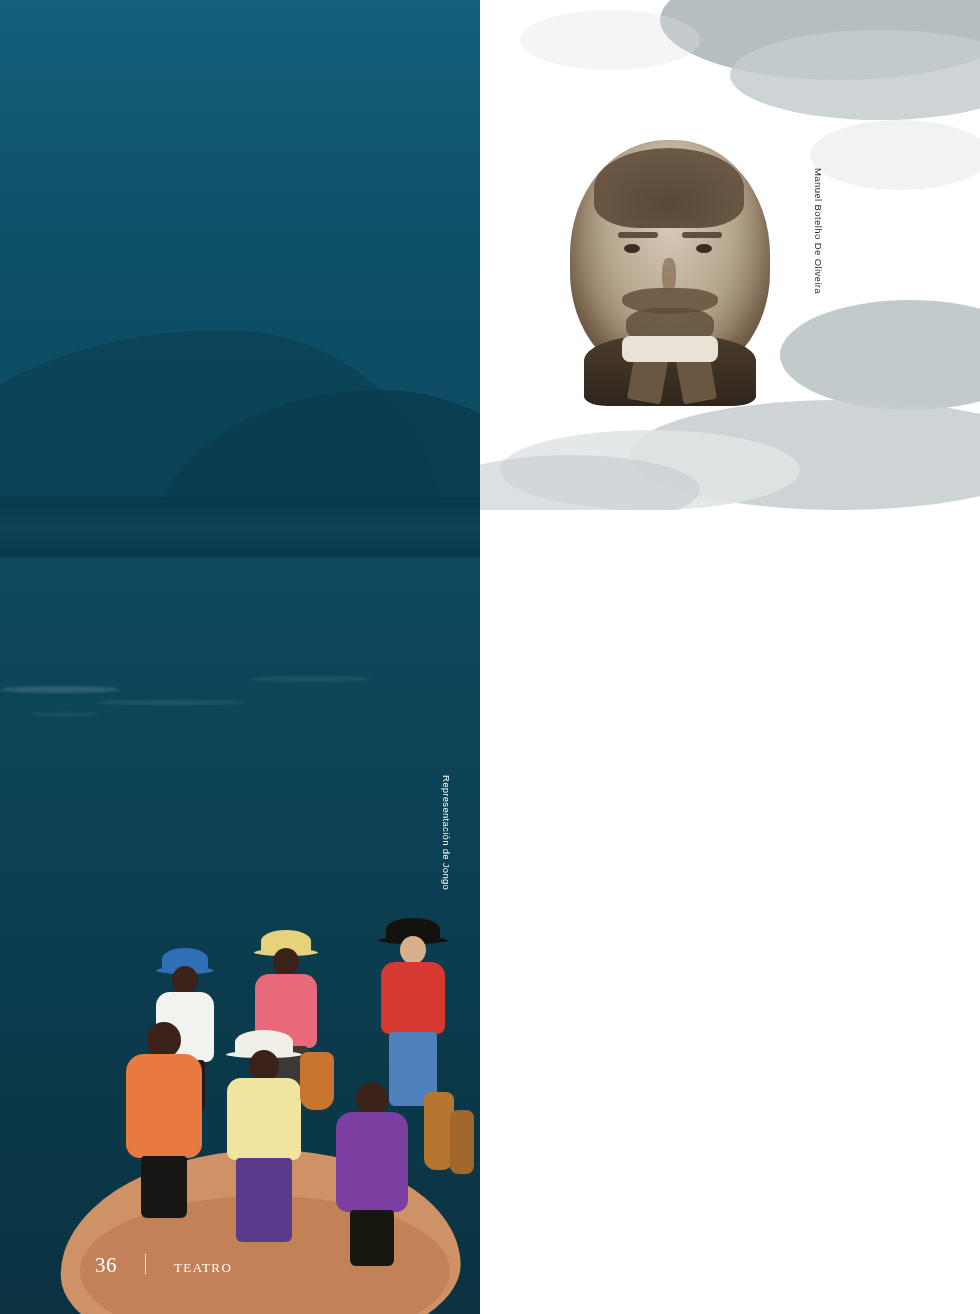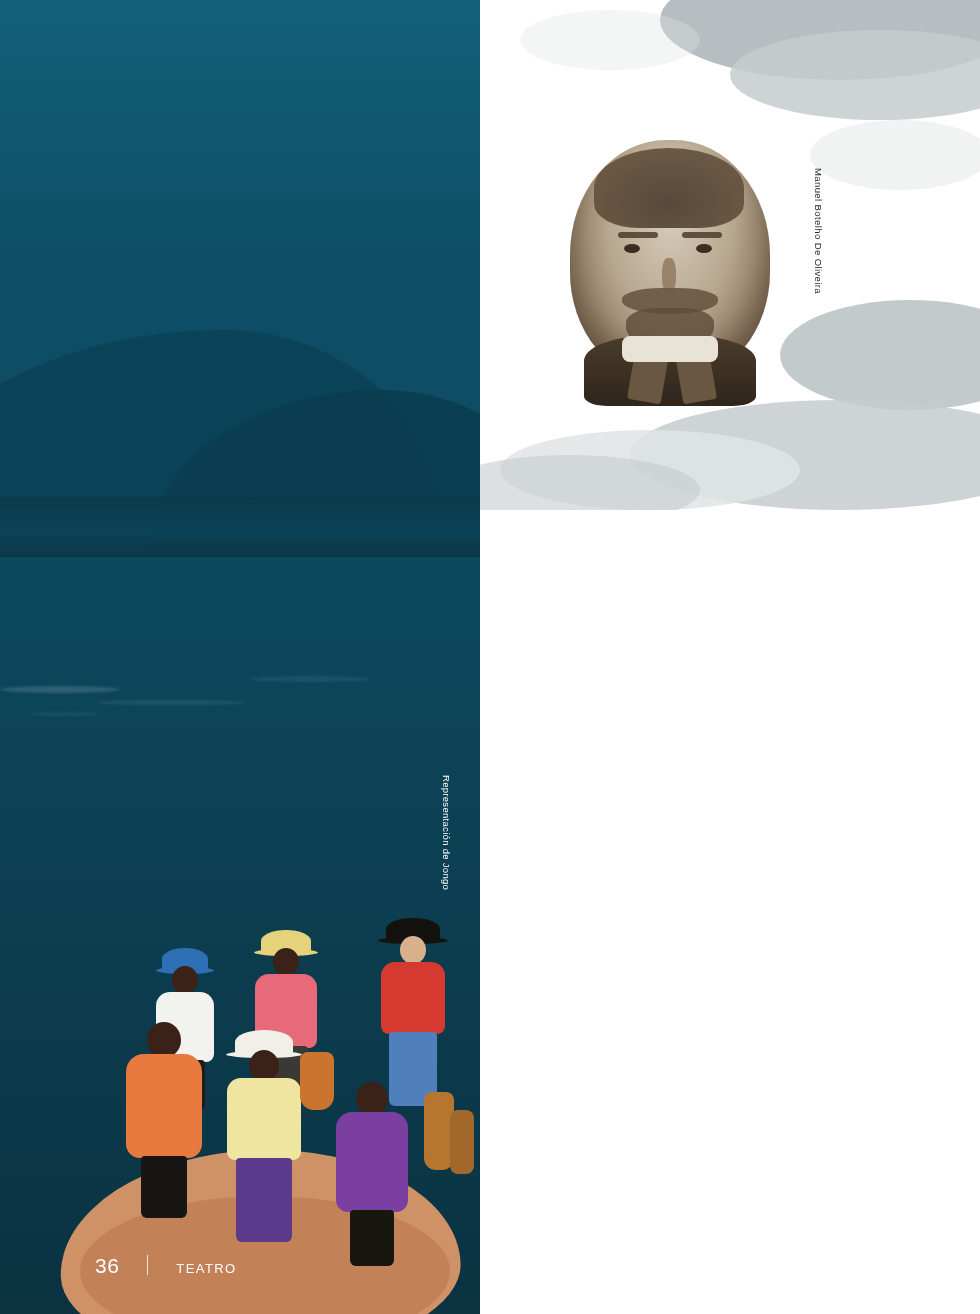--- a/index.html
+++ b/index.html
@@ -177,20 +177,21 @@
   }
 
   
   .footer {
     position: absolute;
     left: 95px; bottom: 36px;
     display: flex;
     align-items: baseline;
     gap: 28px;
     color: #ffffff;
+    font-family: Liberation Serif, serif;
   }
   .folio {
     font-size: 21px;
     letter-spacing: .5px;
   }
   .folio-rule {
     display: inline-block;
     width: 1px; height: 20px;
     background: rgba(255,255,255,.8);
     position: relative; top: 2px;

